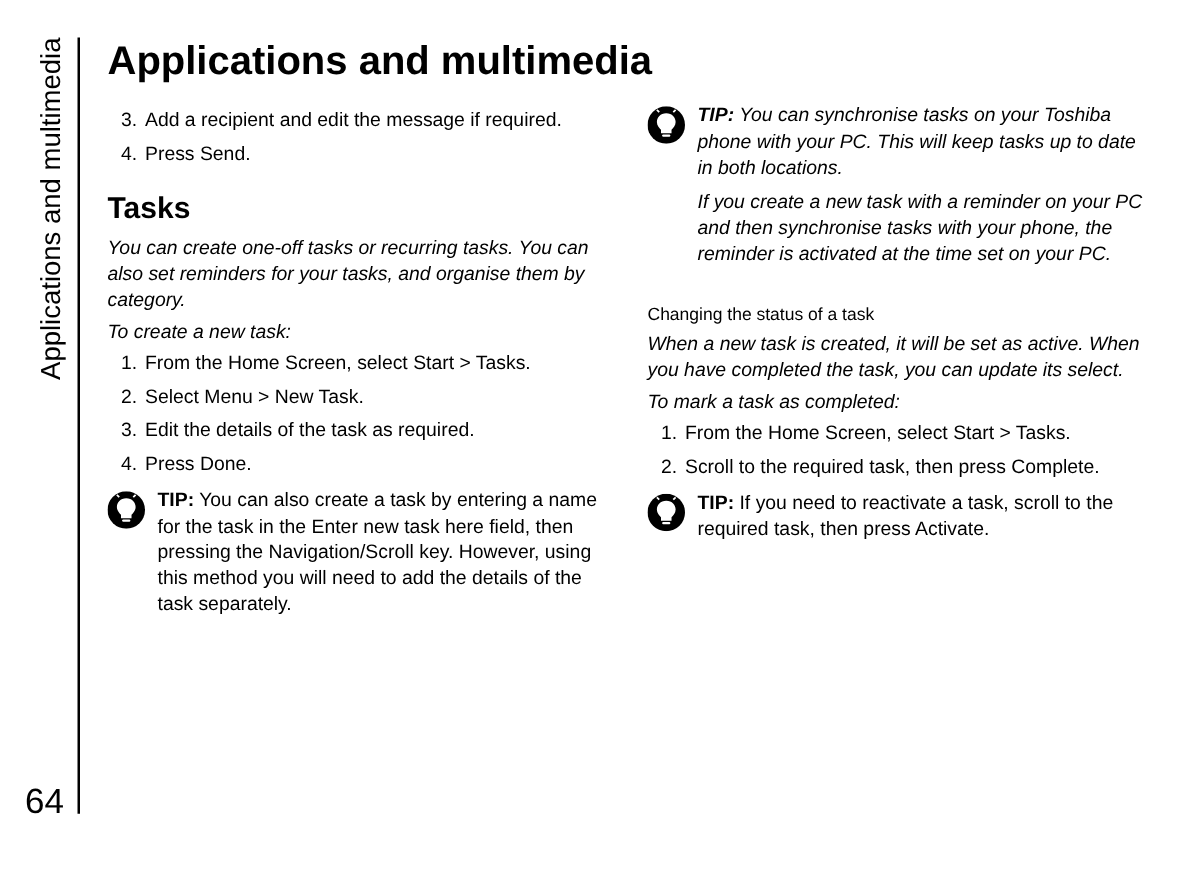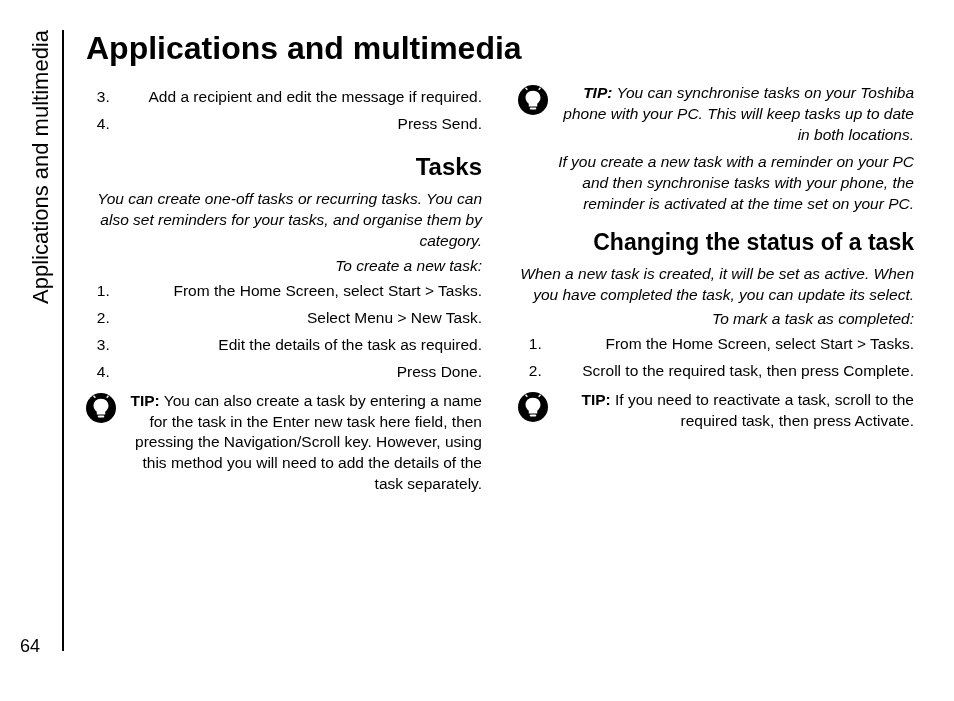--- a/index.html
+++ b/index.html
@@ -24,50 +24,49 @@
   .side-tab-text {
     writing-mode: vertical-rl;
     transform: rotate(180deg);
     font-size: 22px;
     padding-left: 4px;
   }
   .page-number {
     position: absolute;
     left: 20px;
     bottom: 44px;
-    font-size: 18px;
+    font-size: 28px;
   }
   .content {
     margin-left: 8px;
   }
   h1.title {
     font-size: 32px;
     font-weight: bold;
     margin-bottom: 16px;
   }
   .columns {
     display: flex;
     gap: 36px;
-    text-align: right;
   }
   .col {
     flex: 1 1 0;
     font-size: 15.5px;
     line-height: 1.35;
   }
   h2.section {
     font-size: 24px;
     font-weight: bold;
     margin-top: 16px;
     margin-bottom: 6px;
   }
   h3.subsection {
-    font-size: 23px;
-    font-weight: bold;
-    margin-top: 8px;
+    font-size: 14px;
+    font-weight: normal;
+    margin-top: 23px;
     margin-bottom: 6px;
   }
   p { margin-bottom: 4px; font-style: italic; }
   ol {
     list-style: decimal;
     padding-left: 28px;
     margin: 4px 0 8px 0;
   }
   ol li { margin-bottom: 6px; padding-left: 2px; }
   .b { font-weight: normal; }

